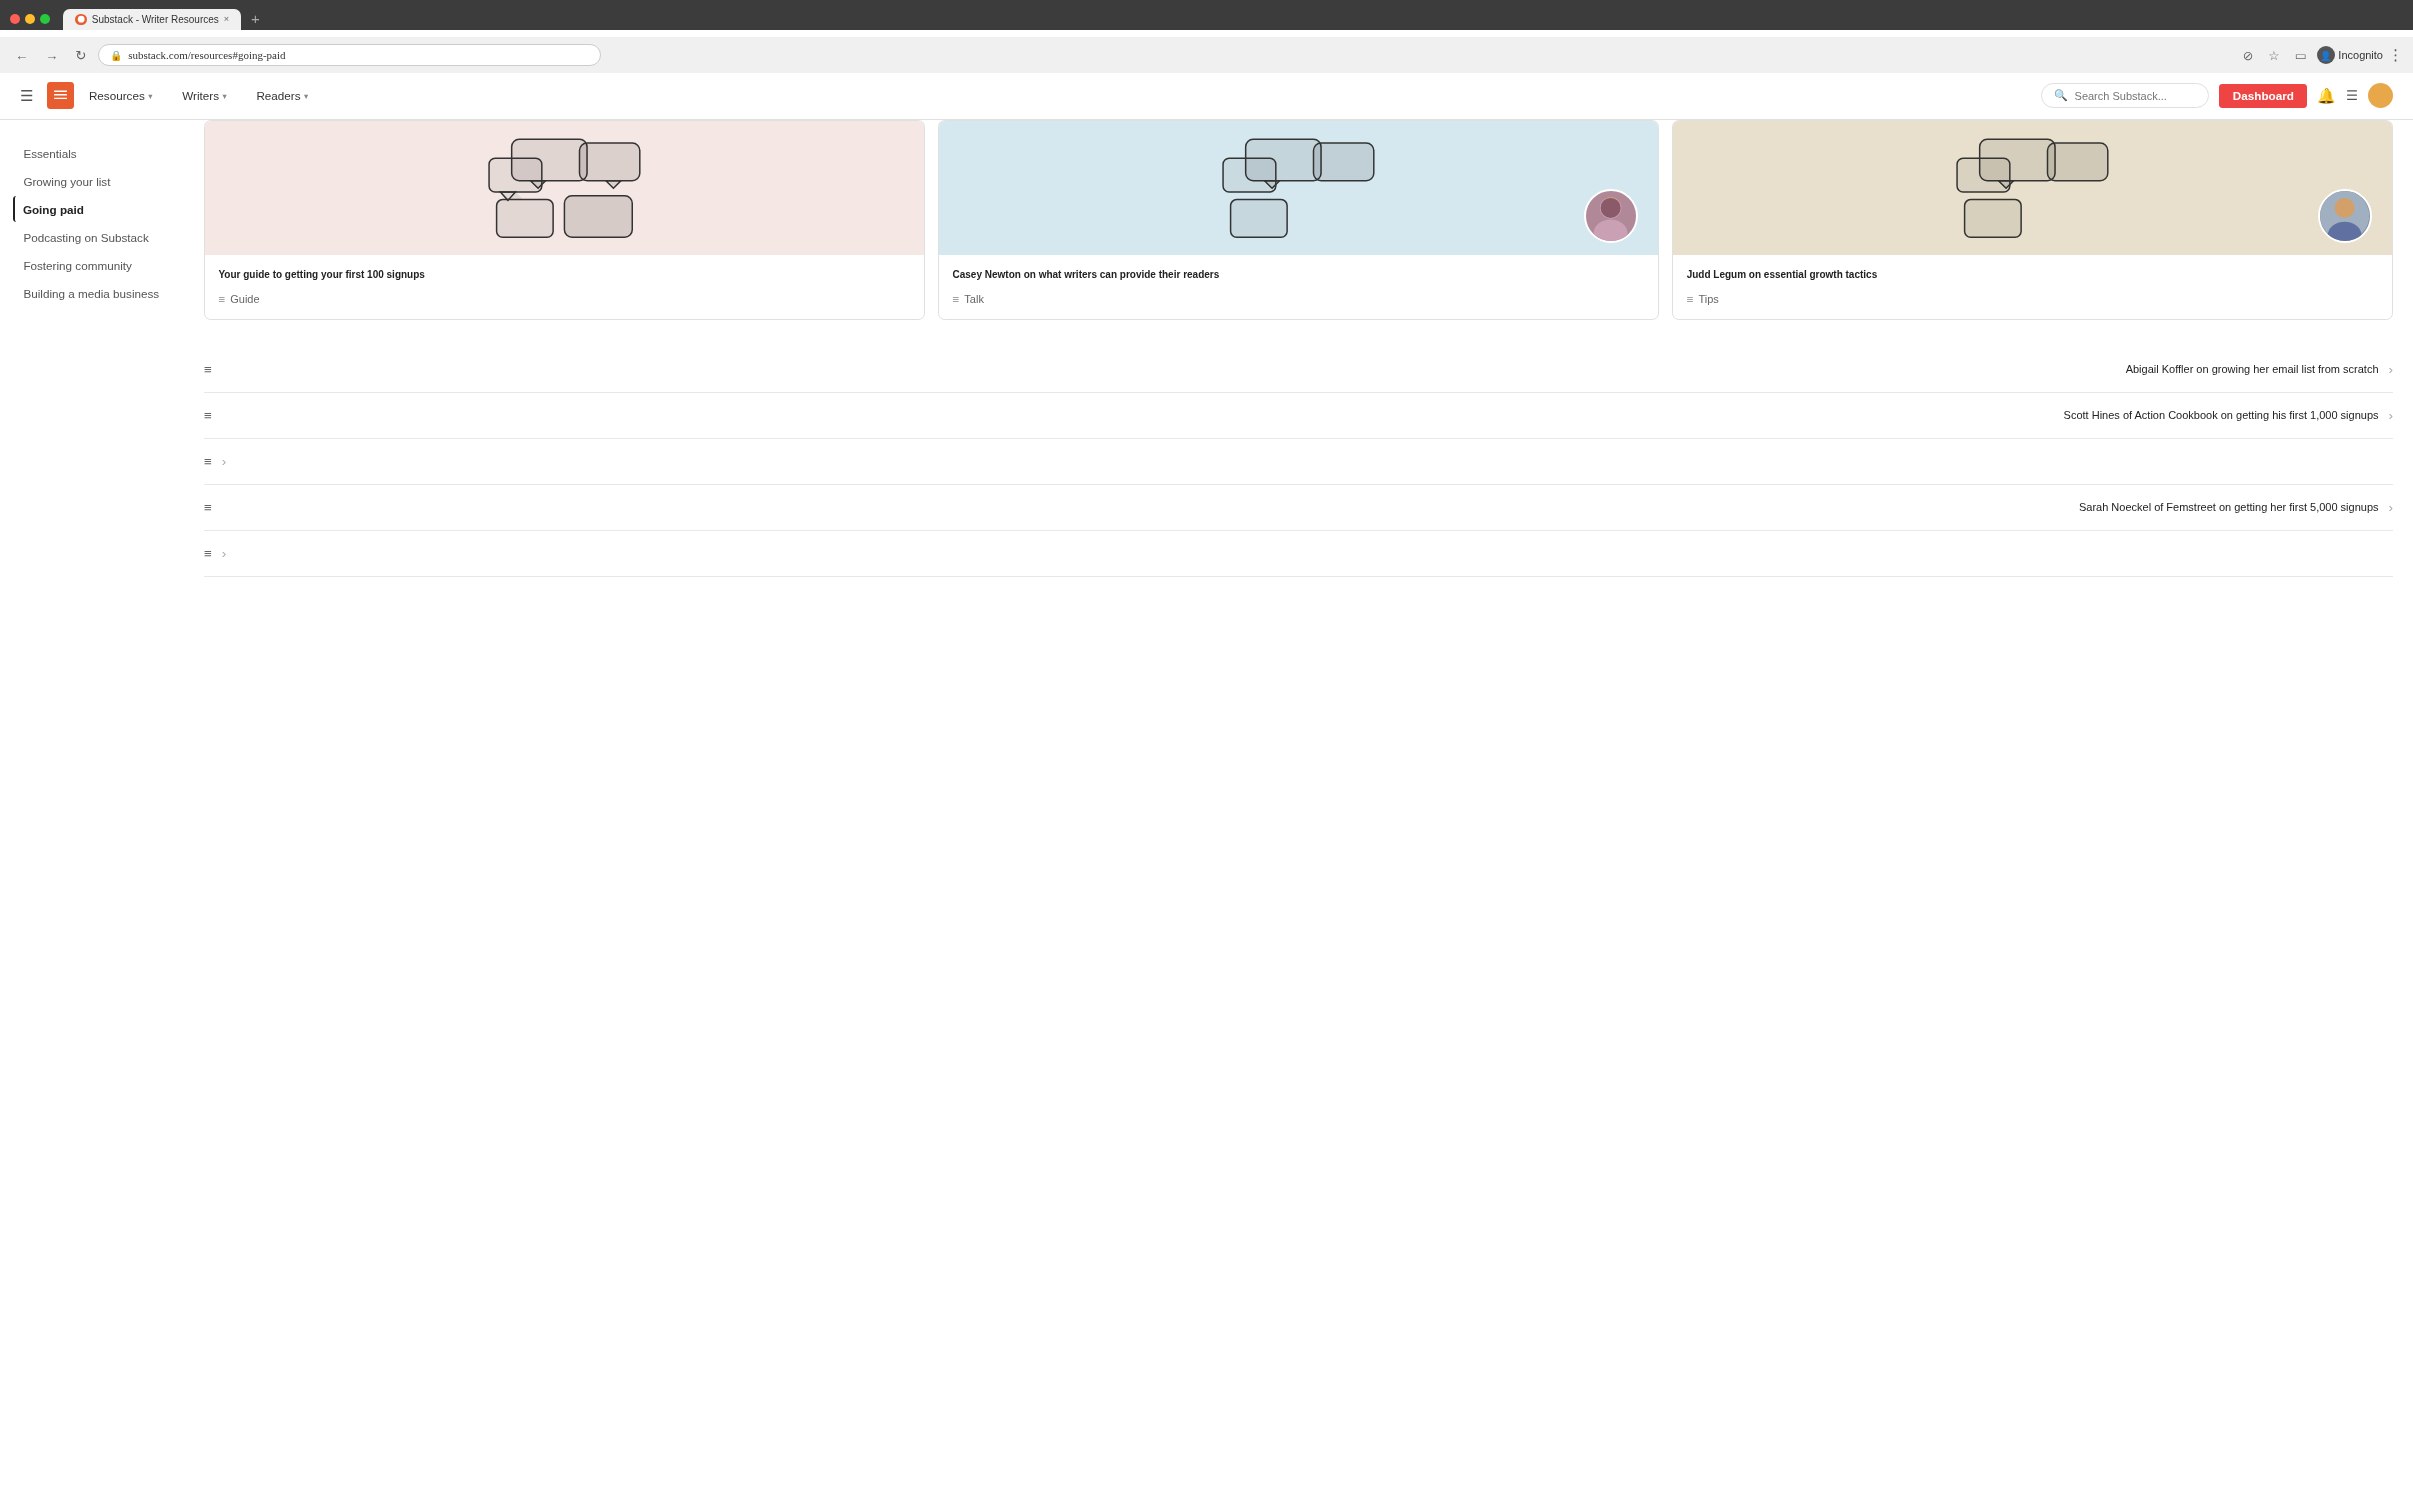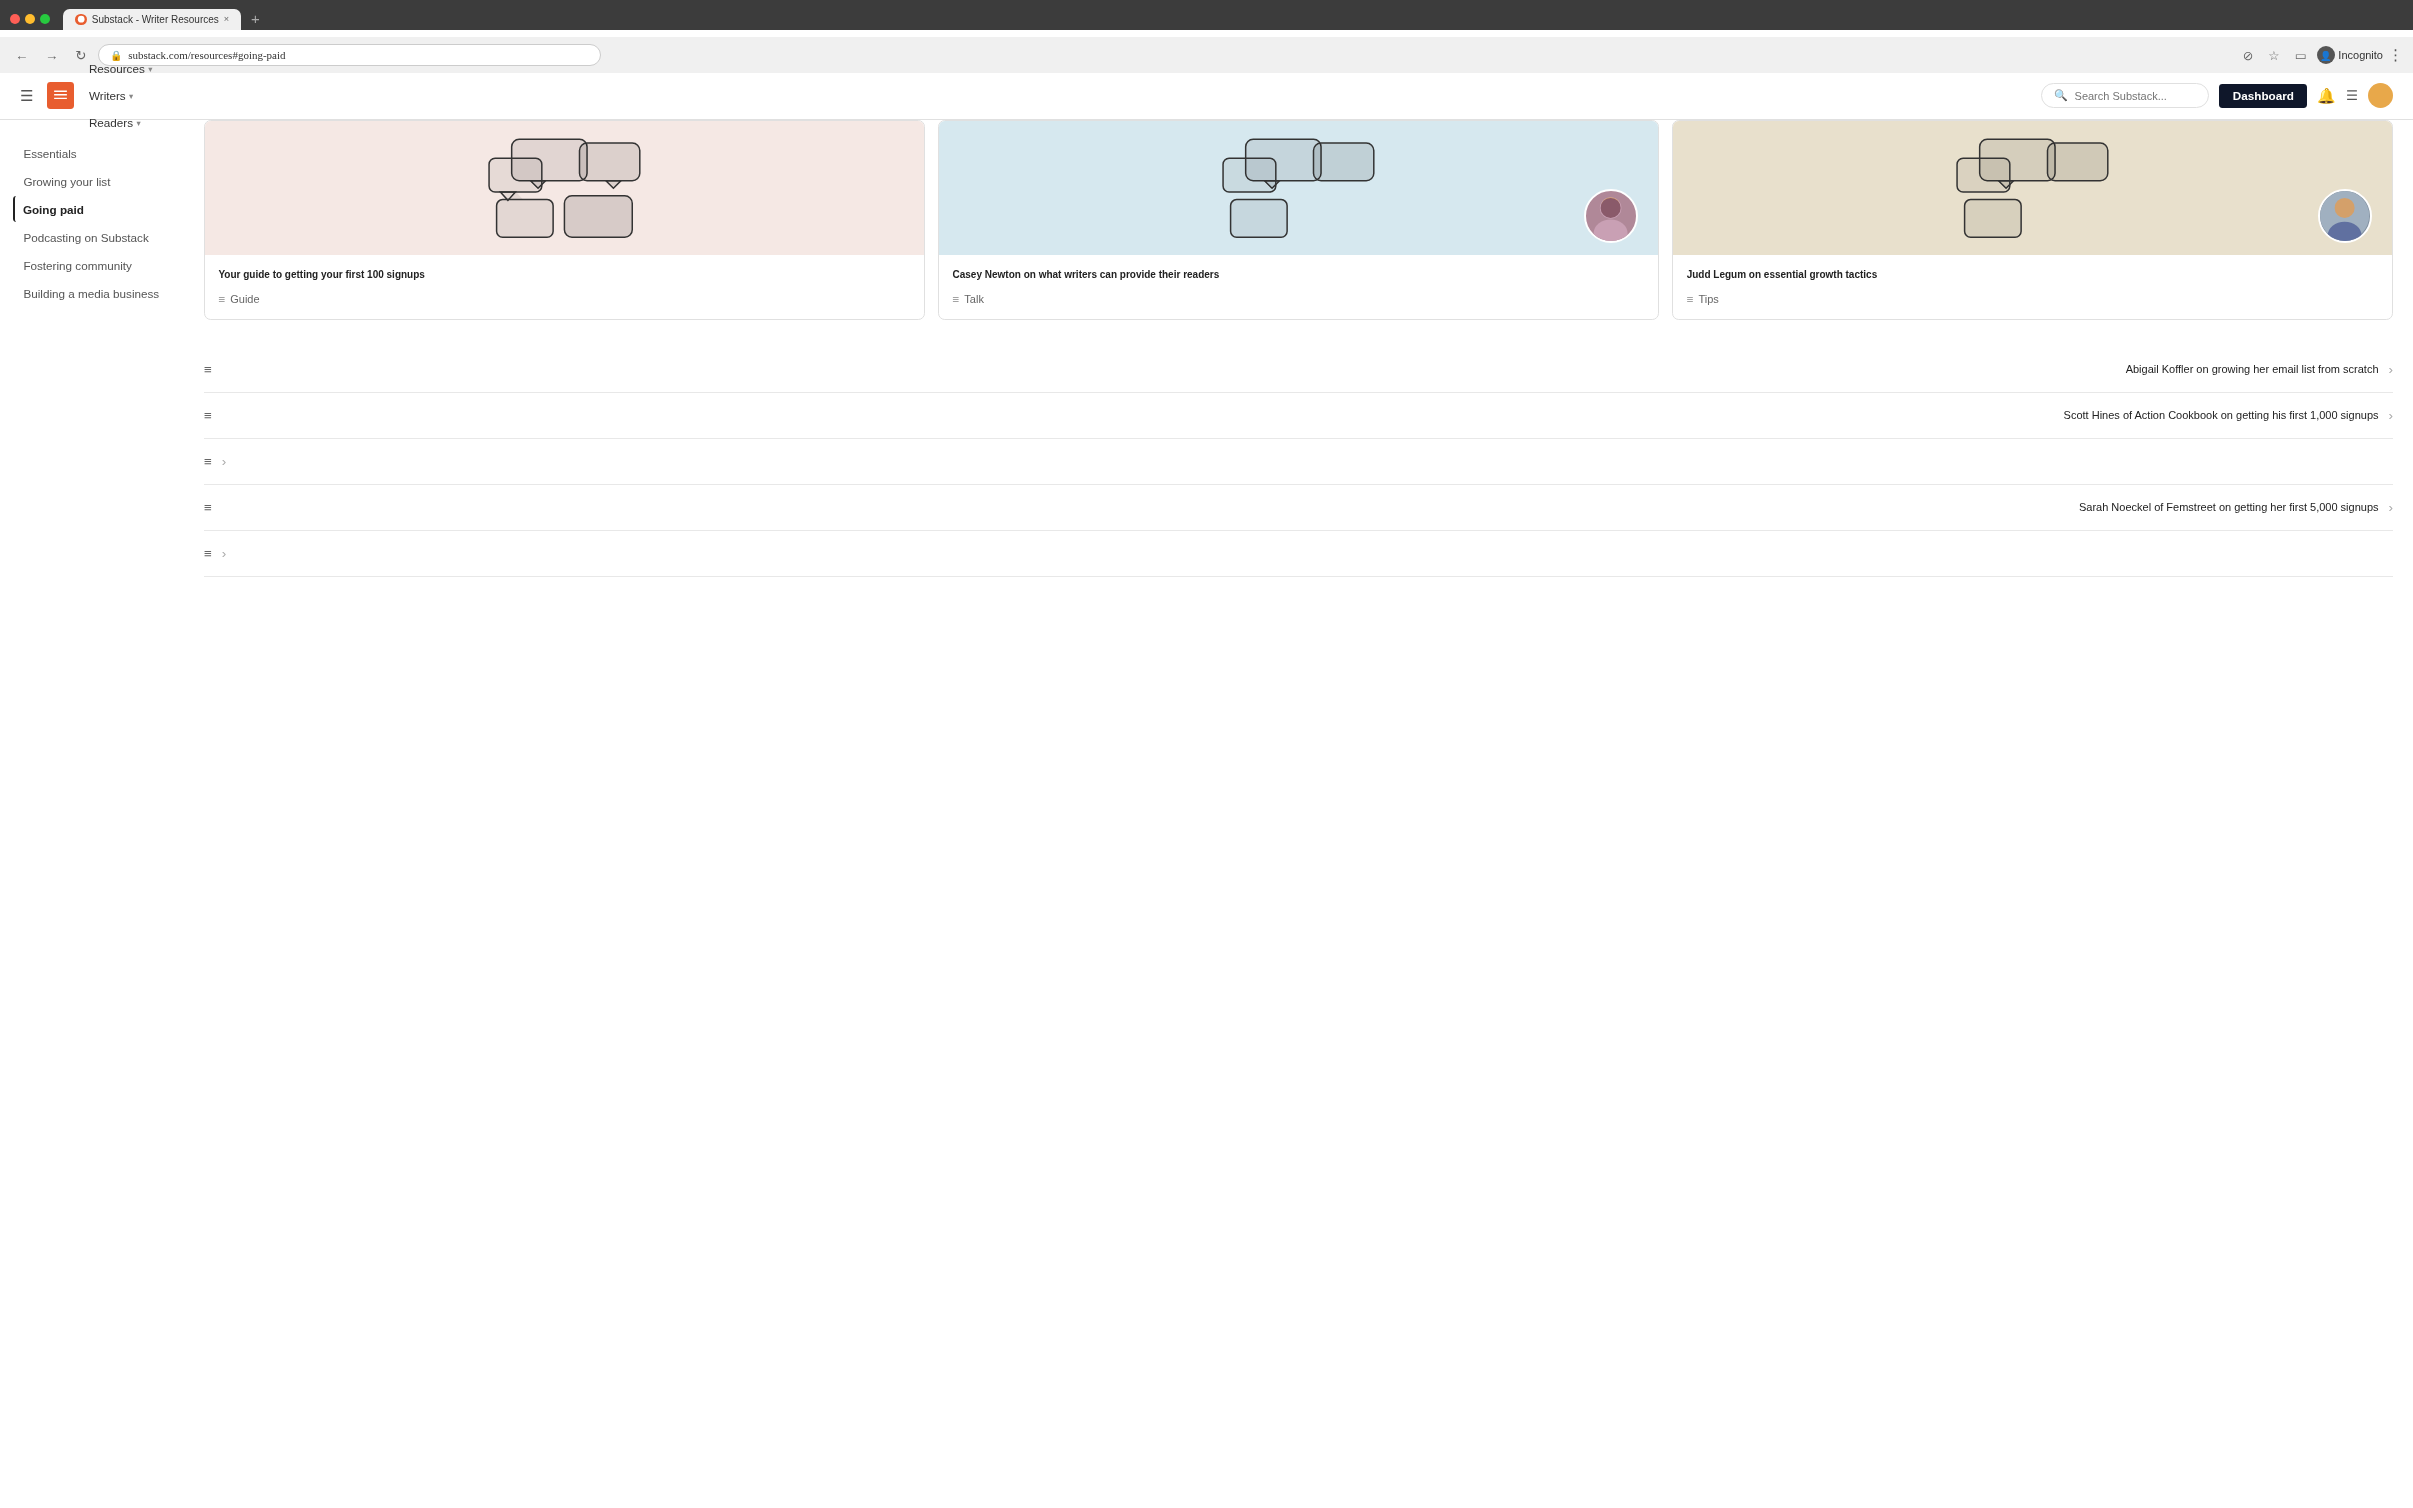--- a/index.html
+++ b/index.html
@@ -29,28 +29,28 @@
     .toolbar-icon-btn { background: none; border: none; cursor: pointer; color: #666; font-size: 12.6px; padding: 3.4px 5px; }
     .incognito-badge { background: none; border: none; display: flex; align-items: center; gap: 3.4px; color: #333; font-size: 11px; cursor: pointer; }
     .incognito-icon { width: 18.4px; height: 18.4px; border-radius: 50%; background: #555; display: flex; align-items: center; justify-content: center; color: white; font-size: 9.2px; }
     .more-btn { background: none; border: none; color: #555; font-size: 15px; cursor: pointer; }
 
     
     .app-header { border-bottom: 0.8px solid #e0e0e0; padding: 0 20px; display: flex; align-items: center; height: 47px; }
     .logo { width: 27px; height: 27px; background: #e85d2f; border-radius: 3.4px; display: flex; align-items: center; justify-content: center; margin-right: 6.7px; }
     .logo svg { width: 17px; height: 17px; fill: white; }
     .hamburger { font-size: 15px; color: #555; margin-right: 13.4px; cursor: pointer; }
-    .nav-items { display: flex; gap: 4px; flex-direction: column; }
+    .nav-items { display: flex; gap: 13px; }
     .nav-item { display: flex; align-items: center; gap: 3.4px; padding: 5px 8.4px; border-radius: 3.4px; cursor: pointer; font-size: 11.7px; color: #333; font-weight: 500; }
     .nav-chevron { font-size: 8.4px; color: #888; }
     .header-right { margin-left: auto; display: flex; align-items: center; gap: 10px; }
     .search-bar { border: 0.8px solid #e0e0e0; border-radius: 17px; padding: 5px 11.7px; display: flex; align-items: center; gap: 6.7px; width: 168px; }
     .search-bar input { border: none; outline: none; font-size: 11px; width: 100%; background: transparent; }
     .search-icon { color: #888; font-size: 11px; }
-    .dashboard-btn { background: #0f172a; color: white; border: none; border-radius: 3.4px; padding: 5.9px 13.4px; font-size: 11.7px; font-weight: 600; cursor: pointer; }
+    .dashboard-btn { background: #ef4444; color: white; border: none; border-radius: 3.4px; padding: 5.9px 13.4px; font-size: 11.7px; font-weight: 600; cursor: pointer; }
     .bell-btn { background: none; border: none; cursor: pointer; font-size: 15px; color: #555; }
     .user-menu-btn { background: none; border: none; cursor: pointer; font-size: 13.4px; color: #555; }
     .avatar { width: 25px; height: 25px; border-radius: 50%; background: #e8a84a; }
 
     
     .main-container { display: flex; }
 
     
     .sidebar { width: 184px; padding: 20px 13.4px; flex-shrink: 0; }
     .sidebar-item { padding: 6.7px 10px; cursor: pointer; font-size: 11.7px; color: #555; border-radius: 3.4px; margin-bottom: 1.7px; }

